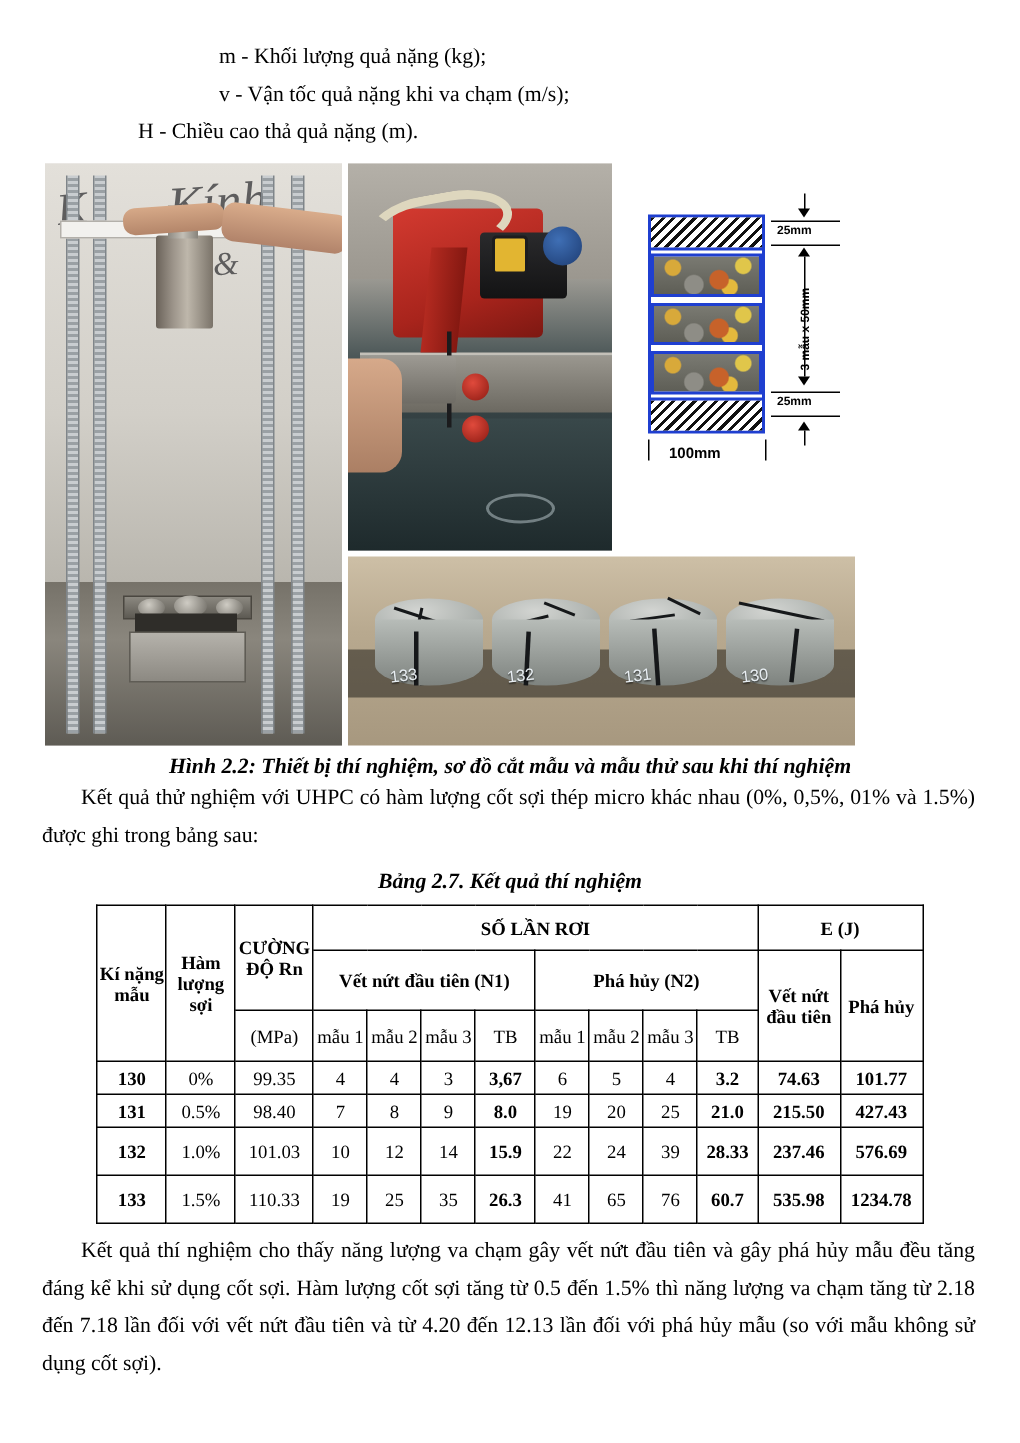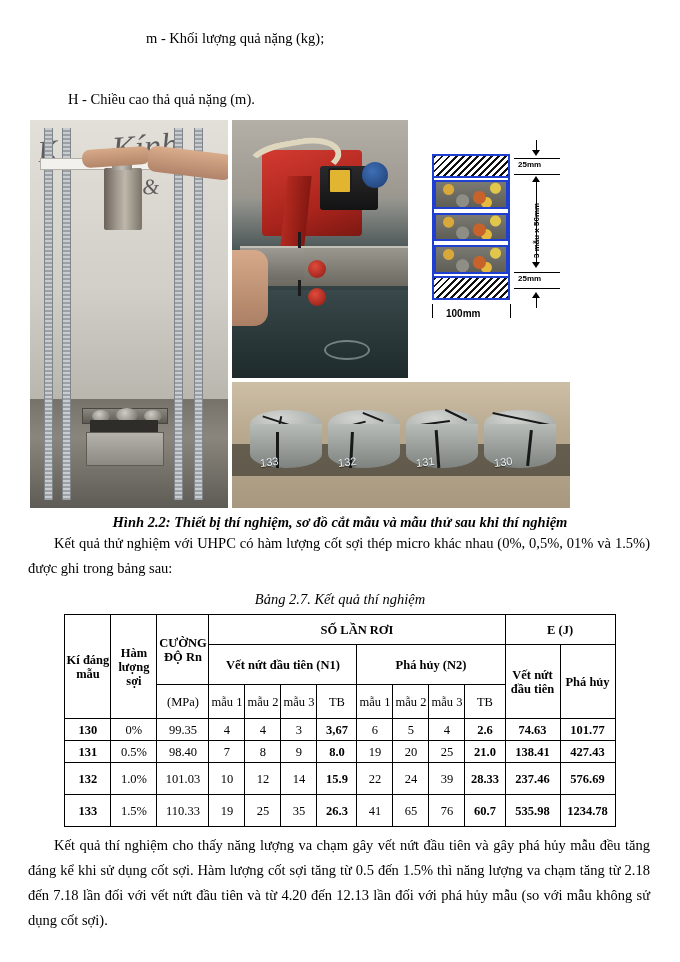--- a/index.html
+++ b/index.html
@@ -23,21 +23,21 @@
   }
   .def-lead {
     font-style: italic;
     display: inline-block;
     width: 118px;
     padding-left: 28px;
   }
   .def-ind2 { padding-left: 146px; margin-top: 20px; }
   .def-ind3 { padding-left: 146px; }
   .def-ind4 { padding-left: 146px; }
-  .def-ind5 { padding-left: 68px; margin-top: 36px; }
+  .def-ind5 { padding-left: 92px; }
 
   
   .figure {
     position: relative;
     width: 540px;
     height: 390px;
     margin: 8px 0 0 30px;
   }
 
   
@@ -273,21 +273,21 @@
   }
   .para {
     font-size:14.5px;
     line-height:25px;
     text-align:justify;
     margin:0 30px 0 28px;
     text-indent:26px;
   }
   .tbl-caption {
     text-align:center;
-    font-weight:normal; font-style:italic;
+    font-weight:bold; font-style:italic;
     font-size:14.5px;
     margin-top:10px; margin-bottom:6px;
   }
 
   
   table.results {
     border-collapse:collapse;
     margin:0 auto;
     width:550px;
     table-layout:fixed;
@@ -318,20 +318,23 @@
     margin:6px 30px 0 28px;
     text-indent:26px;
   }
 </style>
 </head>
 <body>
 
 <div class="defs">
   <div class="def-line def-ind2">
     <span>m - Khối lượng quả nặng (kg);</span>
+  </div>
+  <div class="def-line def-ind3">
+    <span>v - Vận tốc quả nặng khi va chạm (m/s);</span>
   </div>
   <div class="def-line def-ind5">
     <span>H - Chiều cao thả quả nặng (m).</span>
   </div>
 </div>
 
 <div class="figure">
 
   <div class="photo-rig">
     <div class="rig-wall"></div>
@@ -464,21 +467,21 @@
       <col style="width:40px">
     <col style="width:36px">
       <col style="width:36px">
       <col style="width:36px">
       <col style="width:40px">
     <col style="width:55px">
       <col style="width:55px">
   </colgroup>
   <thead>
     <tr class="r-h1">
-      <th rowspan="3">Kí đáng mẫu</th>
+      <th rowspan="3">Kí nặng mẫu</th>
       <th rowspan="3">Hàm lượng sợi</th>
       <th rowspan="2">CƯỜNG ĐỘ Rn</th>
       <th colspan="8">SỐ LẦN RƠI</th>
       <th colspan="2">E (J)</th>
     </tr>
     <tr class="r-h2">
       <th colspan="4">Vết nứt đầu tiên (N1)</th>
       <th colspan="4">Phá hủy (N2)</th>
       <th rowspan="2">Vết nứt đầu tiên</th>
       <th rowspan="2">Phá hủy</th>
@@ -500,37 +503,37 @@
       <td class="lbl">130</td>
       <td class="num">0%</td>
       <td class="num">99.35</td>
       <td class="num">4</td>
       <td class="num">4</td>
       <td class="num">3</td>
       <td class="bold">3,67</td>
       <td class="num">6</td>
       <td class="num">5</td>
       <td class="num">4</td>
-      <td class="bold">2.6</td>
+      <td class="bold">3.2</td>
       <td class="bold">74.63</td>
       <td class="bold">101.77</td>
     </tr>
     <tr class="r-data">
       <td class="lbl">131</td>
       <td class="num">0.5%</td>
       <td class="num">98.40</td>
       <td class="num">7</td>
       <td class="num">8</td>
       <td class="num">9</td>
       <td class="bold">8.0</td>
       <td class="num">19</td>
       <td class="num">20</td>
       <td class="num">25</td>
       <td class="bold">21.0</td>
-      <td class="bold">138.41</td>
+      <td class="bold">215.50</td>
       <td class="bold">427.43</td>
     </tr>
     <tr class="r-data-tall">
       <td class="lbl">132</td>
       <td class="num">1.0%</td>
       <td class="num">101.03</td>
       <td class="num">10</td>
       <td class="num">12</td>
       <td class="num">14</td>
       <td class="bold">15.9</td>

